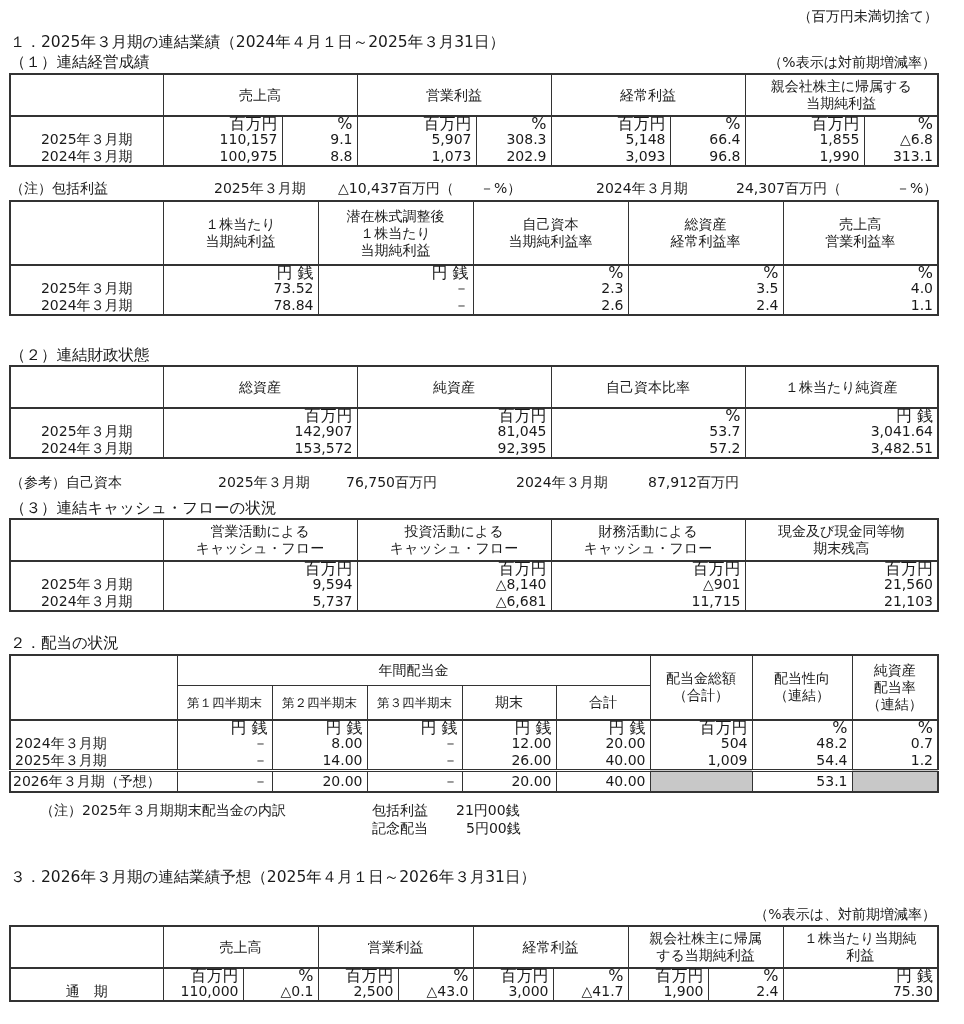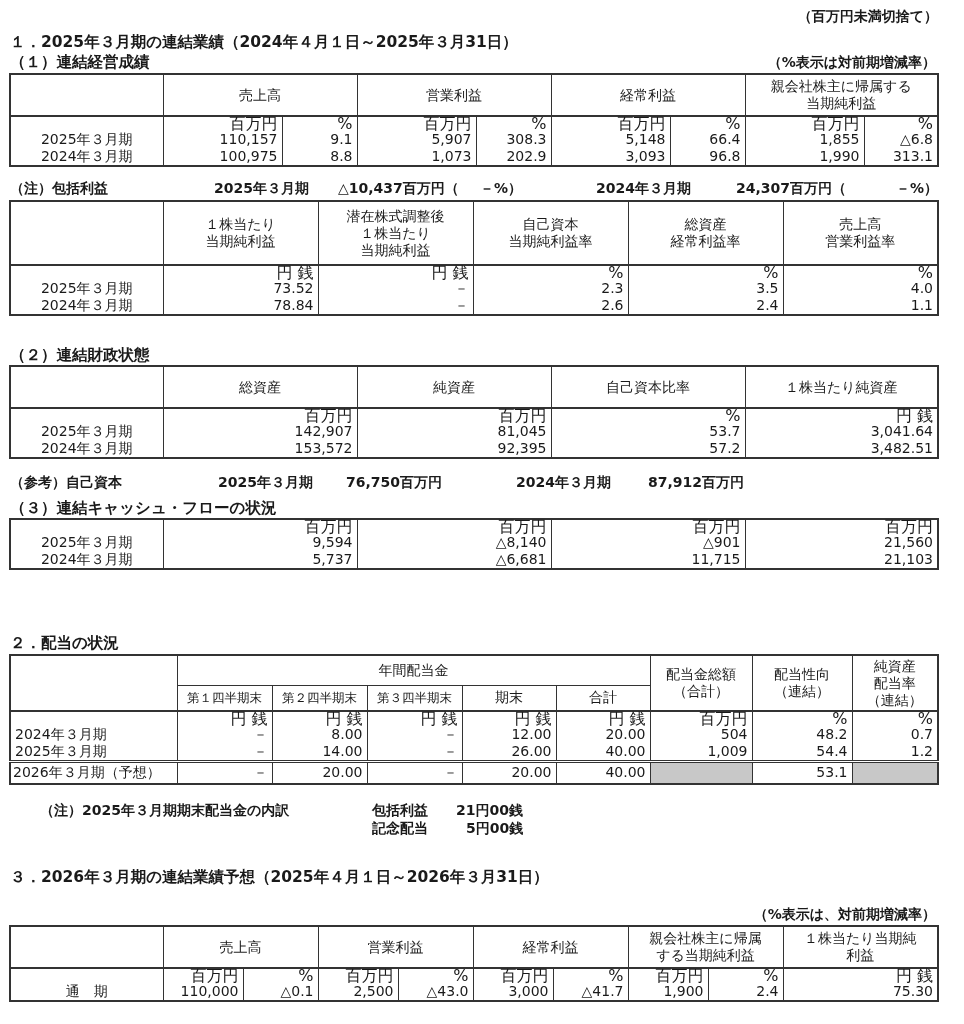--- a/index.html
+++ b/index.html
@@ -1,18 +1,18 @@
 <!DOCTYPE html>
 <html><head>
 <meta charset="utf-8">
 <style>
   html, body { margin:0; padding:0; background:#fff; }
   body { width:964px; height:1024px; position:relative; overflow:hidden;
          font-family:"DejaVu Sans", sans-serif; color:#1a1a1a; font-size:14px; }
-  .abs { position:absolute; white-space:nowrap;font-weight:bold; }
+  .abs { position:absolute; white-space:nowrap; }
   .h1 { font-size:15.5px; }
   .note { font-size:14px; }
   table { border-collapse:collapse; position:absolute; table-layout:fixed; }
   td { border:1px solid #333; padding:0 4px; font-size:14px; line-height:17px; vertical-align:middle; }
   .outer { border:2px solid #333; }
   .hd td { text-align:center; }
   .thickbottom td { border-bottom:2px solid #333; }
   .r { text-align:right; }
   .c { text-align:center; }
   .l { text-align:left; }
@@ -208,20 +208,39 @@
 <div class="abs h1" style="left:10px; top:498px;">（３）連結キャッシュ・フローの状況</div>
 <table class="outer" style="left:9px; top:518px; width:928px;">
   <colgroup>
     <col style="width:153px">
       <col style="width:194px">
       <col style="width:194px">
       <col style="width:194px">
       <col style="width:193px">
   </colgroup>
   <tbody>
+      <tr class="hd thickbottom" style="height:42px;">
+    <td></td>
+    <td>
+          <span class="stack">営業活動による</span>
+          <span class="stack">キャッシュ・フロー</span>
+        </td>
+    <td>
+          <span class="stack">投資活動による</span>
+          <span class="stack">キャッシュ・フロー</span>
+        </td>
+    <td>
+          <span class="stack">財務活動による</span>
+          <span class="stack">キャッシュ・フロー</span>
+        </td>
+    <td>
+          <span class="stack">現金及び現金同等物</span>
+          <span class="stack">期末残高</span>
+        </td>
+  </tr>
   <tr>
     <td style="border-bottom:none;"></td>
     <td class="r unit" style="border-bottom:none;">百万円</td>
     <td class="r unit" style="border-bottom:none;">百万円</td>
     <td class="r unit" style="border-bottom:none;">百万円</td>
     <td class="r unit" style="border-bottom:none;">百万円</td>
   </tr>
   <tr>
     <td class="c" style="border-top:none;border-bottom:none;">2025年３月期</td>
     <td class="r" style="border-top:none;border-bottom:none;">9,594</td>
@@ -264,21 +283,21 @@
           <span class="stack">配当性向</span>
           <span class="stack">（連結）</span>
         </td>
     <td rowspan="2" style="border-bottom:2px solid #333;">
           <span class="stack">純資産</span>
           <span class="stack">配当率</span>
           <span class="stack">（連結）</span>
         </td>
   </tr>
   <tr class="hd thickbottom" style="height:26px;">
-    <td class="small" style="padding:0 1px;text-align:center;">第１四半期末</td>
+    <td class="small" style="padding:8px 1px;text-align:center;">第１四半期末</td>
     <td class="small" style="padding:0 1px;">第２四半期末</td>
     <td class="small" style="padding:0 1px;">第３四半期末</td>
     <td>期末</td>
     <td>合計</td>
   </tr>
   <tr>
     <td style="border-bottom:none;"></td>
     <td class="r unit" style="border-bottom:none;">円 銭</td>
     <td class="r unit" style="border-bottom:none;">円 銭</td>
     <td class="r unit" style="border-bottom:none;">円 銭</td>

